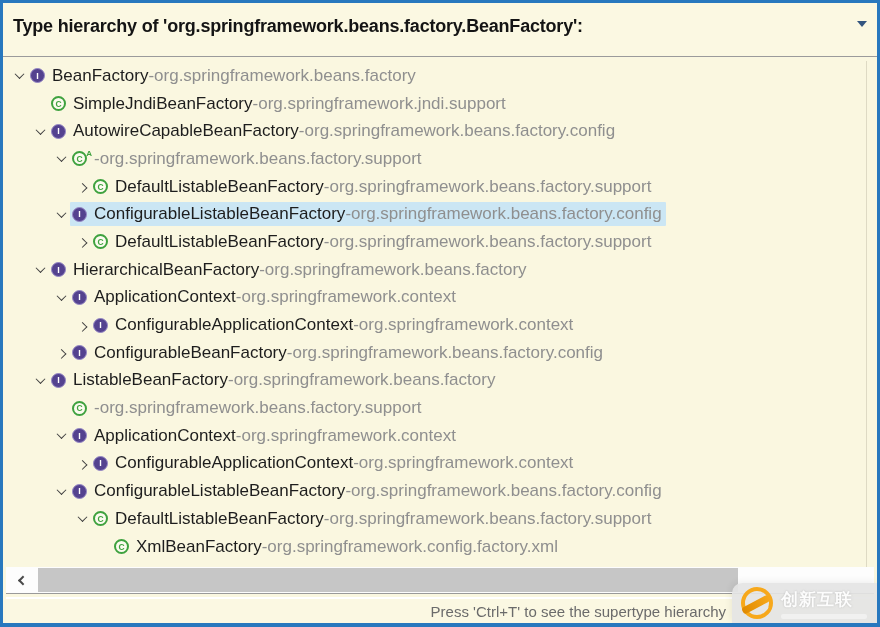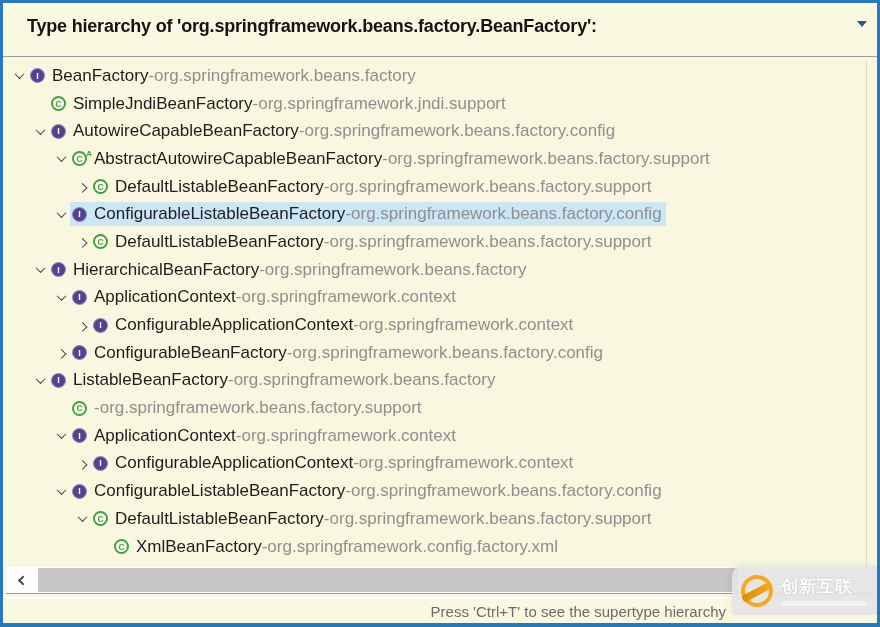--- a/index.html
+++ b/index.html
@@ -8,21 +8,21 @@
 
   .window {
     position:relative; width:880px; height:627px;
     border:3px solid #2878BE; border-bottom-width:4px;
     background:#FAF7E0; overflow:hidden;
   }
 
   
   .header {
     position:relative; height:54px; background:#FBF8E2;
-    display:flex; align-items:center; padding:0 14px 6px 24px;
+    display:flex; align-items:center; padding:0 14px 6px 10px;
     border-bottom:1px solid #9B9B9B;
   }
   .title { font-size:18px; font-weight:700; color:#141414; letter-spacing:-0.2px; }
   .dd-arrow {
     position:absolute; right:10px; top:18px; width:0; height:0;
     border-left:5px solid transparent; border-right:5px solid transparent;
     border-top:6px solid #33557F;
   }
 
   
@@ -61,21 +61,21 @@
   
   .statusbar {
     position:absolute; left:3px; right:3px; bottom:0; height:26px;
     background:#FBF8E2; display:flex; align-items:center; justify-content:flex-end;
     padding-right:148px; border-top:2px solid #FFFFFF;
   }
   .status-text { font-size:15px; color:#6B6B6B; }
 
   
   .watermark {
-    position:absolute; right:0; bottom:8px; width:145px; height:49px;
+    position:absolute; right:0; bottom:0; width:145px; height:40px;
     background:rgba(228,228,228,0.92); border-top-left-radius:10px;
     display:flex; align-items:center; padding-left:9px; z-index:5;
     box-shadow:-2px -2px 6px rgba(0,0,0,0.06);
   }
   .wm-logo { position:relative; width:32px; height:32px; border-radius:50%;
     border:4px solid #F7A81B; flex:0 0 32px; }
   .wm-logo .slash {
     position:absolute; left:-4px; top:10px; width:30px; height:7px;
     background:linear-gradient(90deg,#E08A00,#F7A81B); transform:rotate(-28deg); border-radius:3px;
   }
@@ -129,21 +129,20 @@
           <span class="tsep"> - </span>
           <span class="tpkg">org.springframework.beans.factory.config</span>
         </span>
       </div>
       <div class="row" style="padding-left: 50px;">
         <span class="chevbox">
           <span class="chev down"></span>
         </span>
         <span class="rowsel">
           <span class="ticon class">C<span class="abs-marker">A</span></span>
-          <span class="tname">AbstractAutowireCapableBeanFactory</span>
           <span class="tsep"> - </span>
           <span class="tpkg">org.springframework.beans.factory.support</span>
         </span>
       </div>
       <div class="row" style="padding-left: 71px;">
         <span class="chevbox">
           <span class="chev right"></span>
         </span>
         <span class="rowsel">
           <span class="ticon class">C</span>

